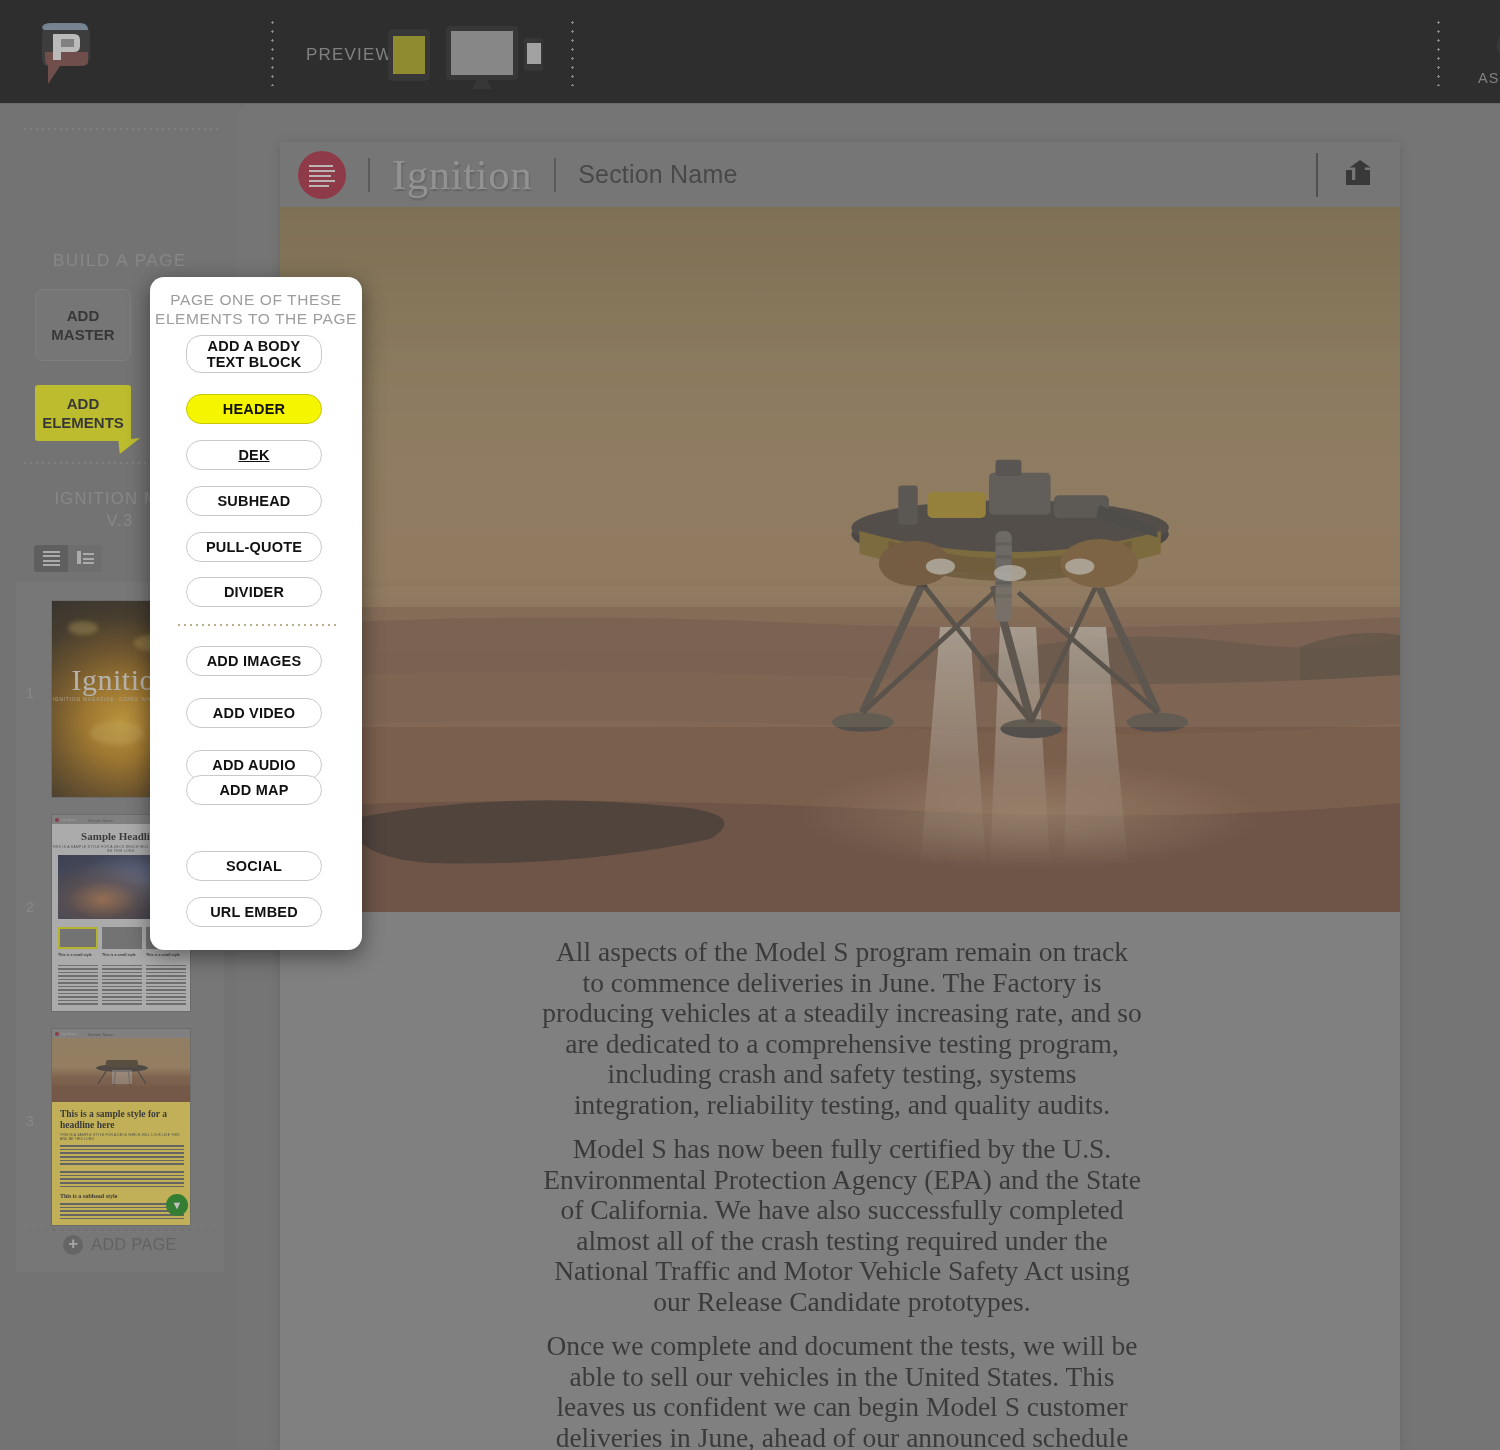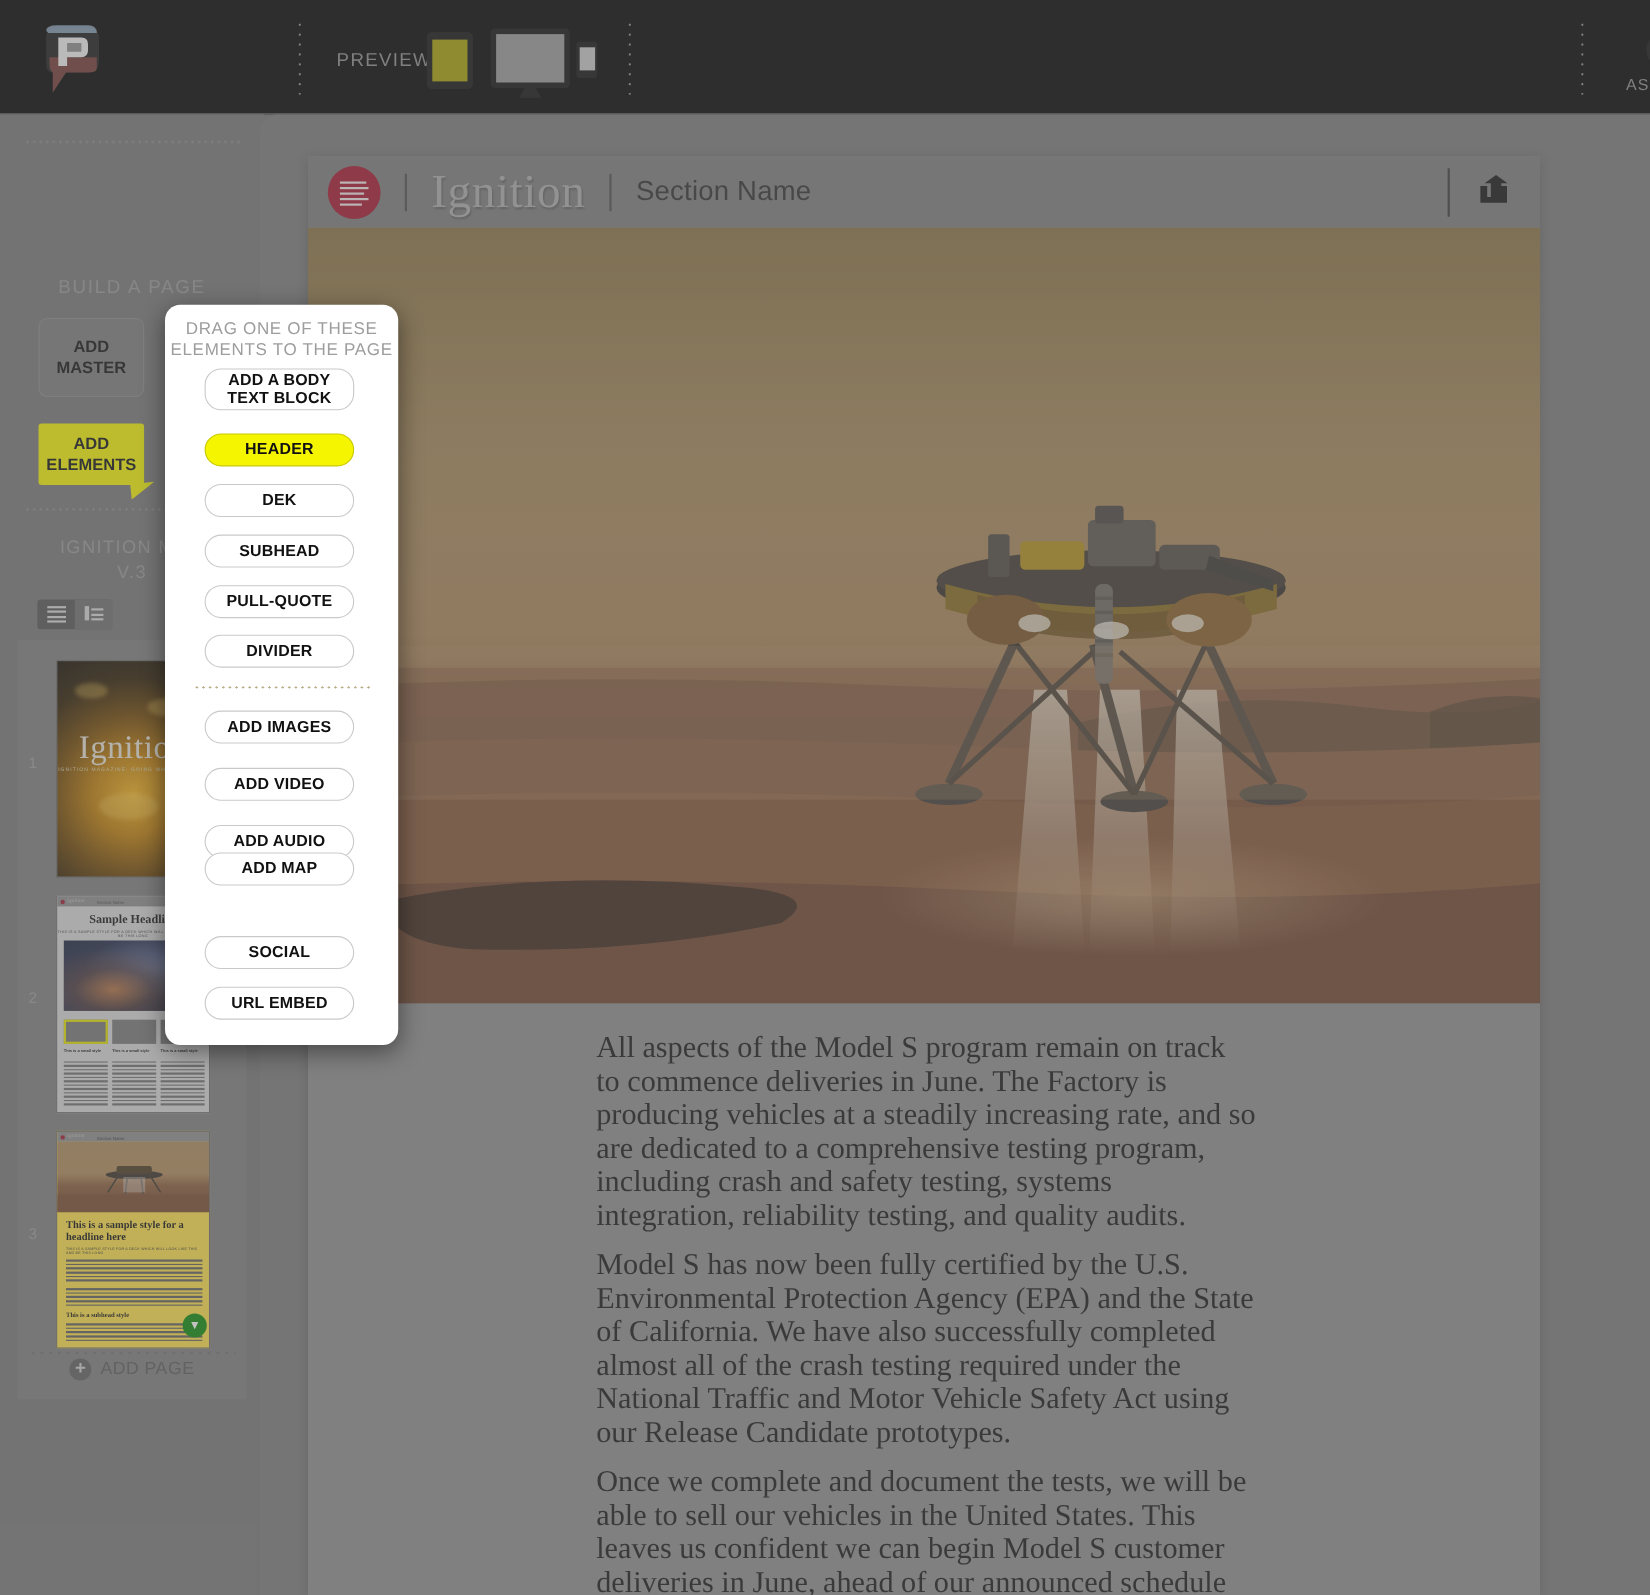--- a/index.html
+++ b/index.html
@@ -198,21 +198,21 @@
     position: absolute; left: 0; top: 65px; width: 1120px; height: 705px; overflow: hidden;
     background:
       linear-gradient(180deg, #8f7540 0%, #a98a55 28%, #b08a58 47%, #9a6a43 55%, #7d4a2e 64%, #6b3a24 78%, #5e3220 100%);
   }
 
   #bodycopy {
     position: absolute; left: 262px; top: 795px; width: 600px;
     font-family: "Liberation Serif", serif; font-size: 27.5px; line-height: 30.5px;
     color: #151515; text-align: left;
   }
-  #bodycopy p { margin-bottom: 14px; }
+  #bodycopy p { margin-bottom: 14px; text-align: center; }
 
   
   #popup {
     position: absolute; left: 150px; top: 277px; width: 212px; height: 673px;
     background: #fff; border-radius: 14px; box-shadow: 0 6px 22px rgba(0,0,0,.45);
     z-index: 40;
   }
   #popup-title {
     position: absolute; left: 0; top: 13px; width: 212px; text-align: center;
     font-size: 15.5px; letter-spacing: .6px; color: #9d9d9d; line-height: 19px;
@@ -598,31 +598,31 @@
         <p>Model S has now been fully certified by the U.S. Environmental Protection Agency (EPA) and the State of California. We have also successfully completed almost all of the crash testing required under the National Traffic and Motor Vehicle Safety Act using our Release Candidate prototypes.</p>
         <p>Once we complete and document the tests, we will be able to sell our vehicles in the United States. This leaves us confident we can begin Model S customer deliveries in June, ahead of our announced schedule of July. We expect the safety rating of Model S will be independently determined by the National Highway Traffic Safety Administration (NHTSA) and other groups. Under NHTSA’s New</p>
       </div>
     </div>
   </div>
 
   <div id="dim"></div>
 
   <div id="popup">
     <div id="popup-title">
-      <span>DRAG ONE OF THESE</span><br>
+      <span>PAGE ONE OF THESE</span><br>
       <span>ELEMENTS TO THE PAGE</span>
     </div>
 
     <div class="elbtn two" style="top:58px;">
       <span>
         <span>ADD A BODY</span><br><span>TEXT BLOCK</span>
       </span>
     </div>
     <div class="elbtn hl" style="top:117px;">HEADER</div>
-    <div class="elbtn" style="top:163px;">DEK</div>
+    <div class="elbtn" style="top:163px;text-decoration:underline;">DEK</div>
     <div class="elbtn" style="top:209px;">SUBHEAD</div>
     <div class="elbtn" style="top:255px;">PULL-QUOTE</div>
     <div class="elbtn" style="top:300px;">DIVIDER</div>
 
     <div id="pop-sep" style="top:345px;"></div>
 
     <div class="elbtn" style="top:369px;">ADD IMAGES</div>
     <div class="elbtn" style="top:421px;">ADD VIDEO</div>
     <div class="elbtn" style="top:473px;">ADD AUDIO</div>
     <div class="elbtn" style="top:498px;">ADD MAP</div>

